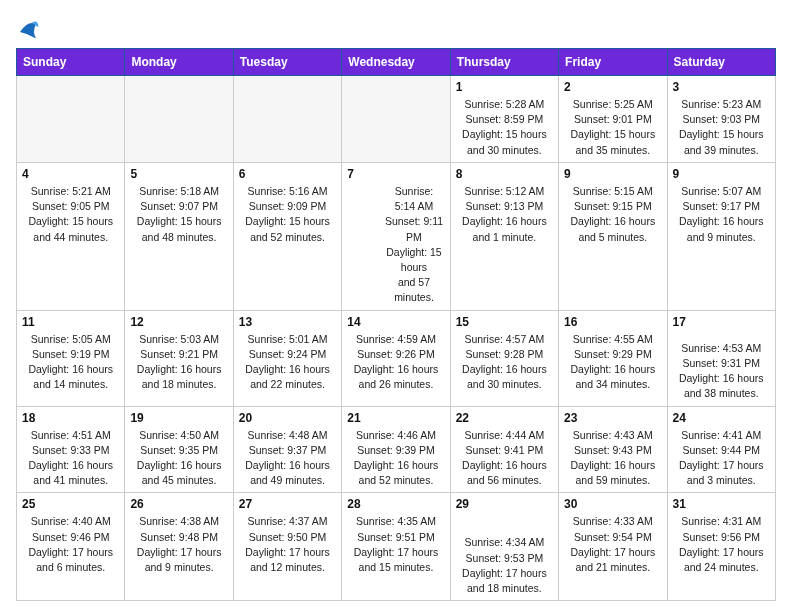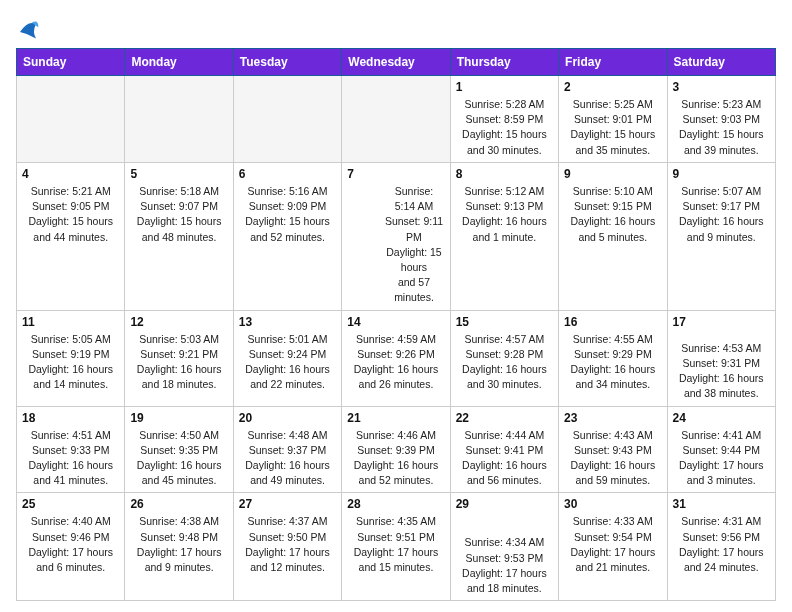--- a/index.html
+++ b/index.html
@@ -168,21 +168,21 @@
         </td>
         <td>
           <div class="day-num">8</div>
           <div class="day-info" style="white-space: pre-line;">Sunrise: 5:12 AM
 Sunset: 9:13 PM
 Daylight: 16 hours
 and 1 minute.</div>
         </td>
         <td>
           <div class="day-num">9</div>
-          <div class="day-info" style="white-space: pre-line;">Sunrise: 5:10 AM
+          <div class="day-info" style="white-space: pre-line;">Sunrise: 5:15 AM
 Sunset: 9:15 PM
 Daylight: 16 hours
 and 5 minutes.</div>
         </td>
         <td>
           <div class="day-num">9</div>
           <div class="day-info" style="white-space: pre-line;">Sunrise: 5:07 AM
 Sunset: 9:17 PM
 Daylight: 16 hours
 and 9 minutes.</div>

